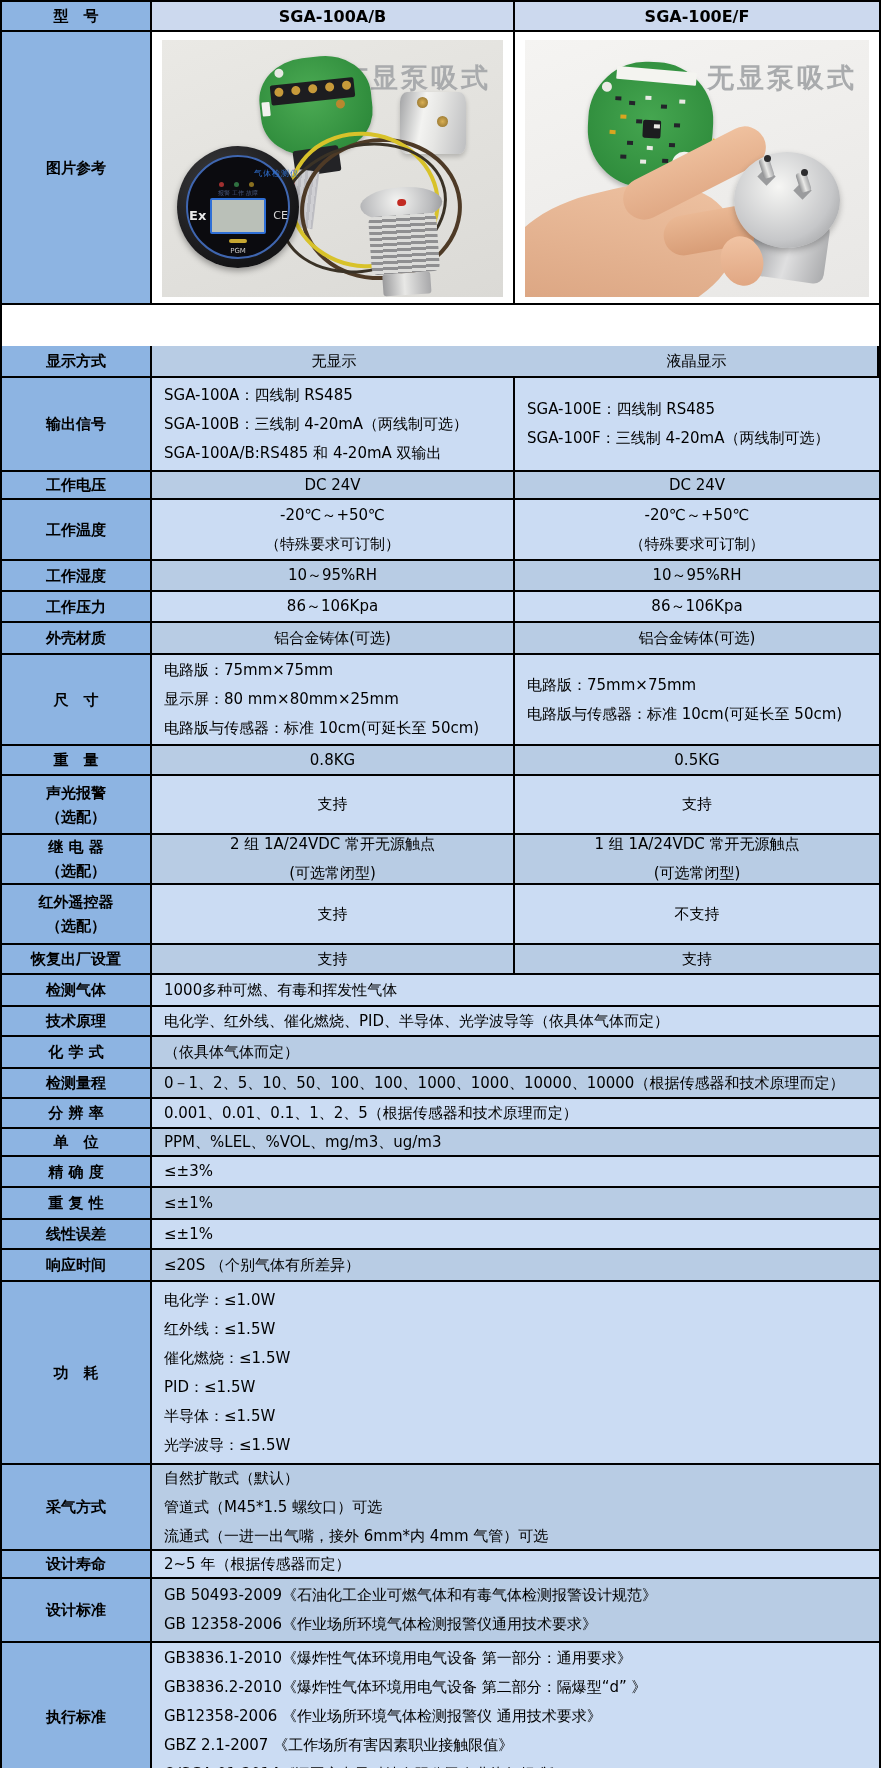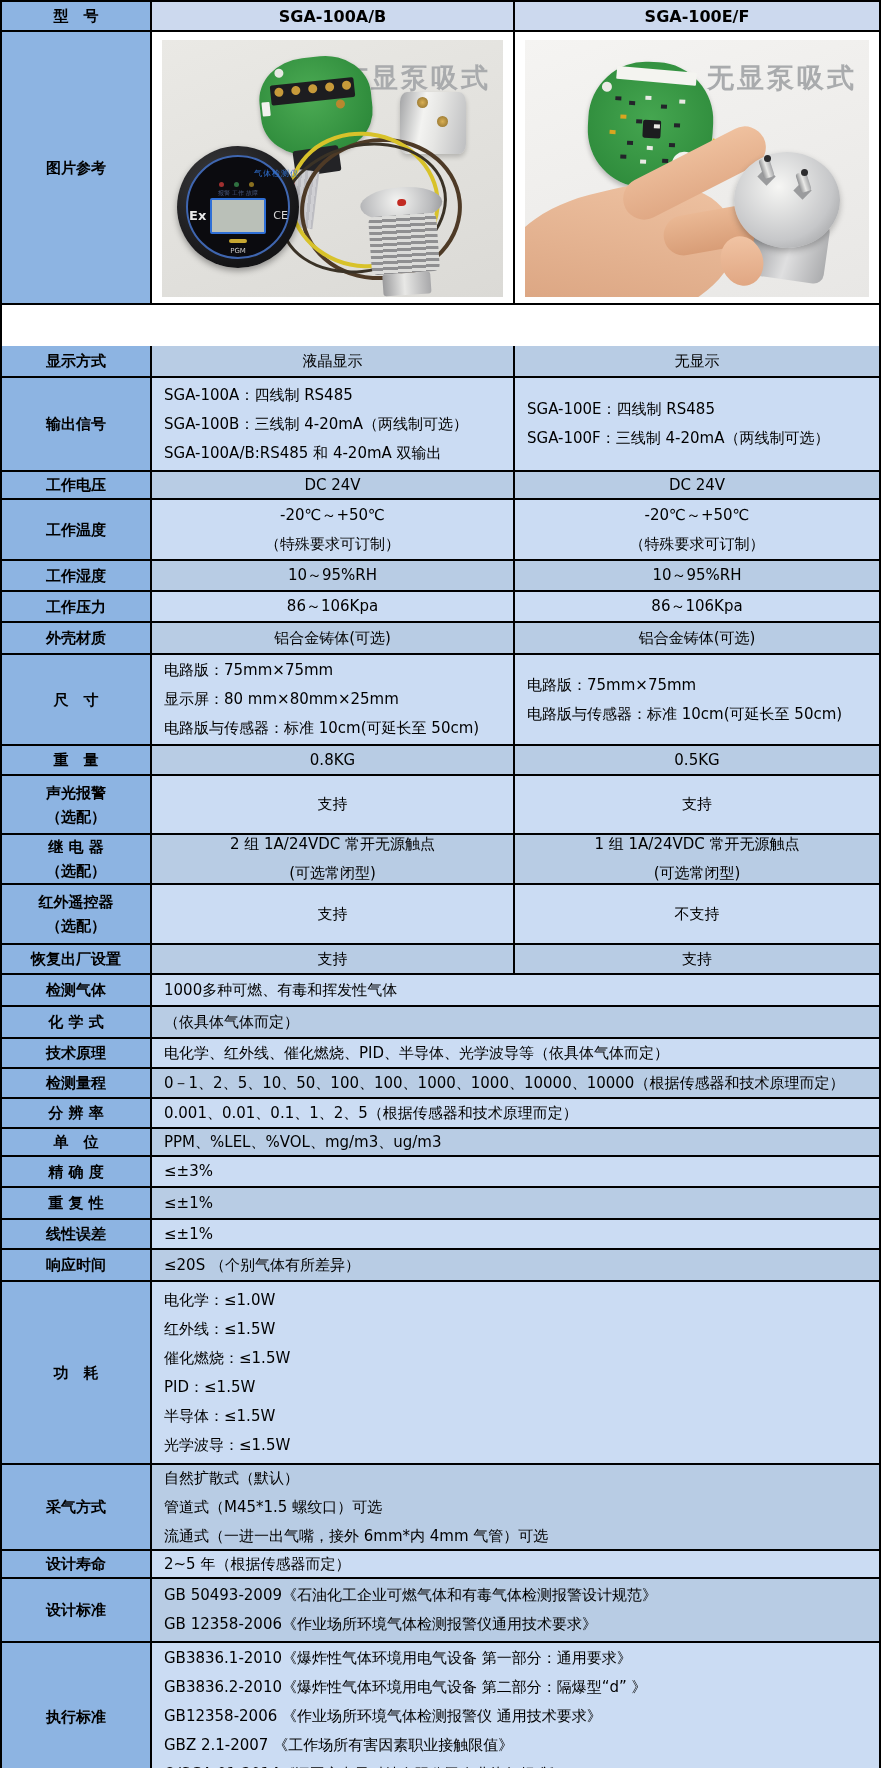--- a/index.html
+++ b/index.html
@@ -163,25 +163,25 @@
                       background:linear-gradient(15deg,#dfa480,#f2c6a6);transform:rotate(-18deg);"></div>
         </div>
       </div>
     </div>
 
     <div id="rows">
         <div class="row dark" style="height: 32px; margin-top: 41px;">
           <div class="label-cell">
             <div class="lab-line">显示方式</div>
           </div>
+          <div class="val center">
+            <div class="line">无显示</div>
+          </div>
           <div class="val first center">
             <div class="line">液晶显示</div>
-          </div>
-          <div class="val center">
-            <div class="line">无显示</div>
           </div>
         </div>
         <div class="row light" style="height: 94px;">
           <div class="label-cell">
             <div class="lab-line">输出信号</div>
           </div>
           <div class="val first left">
             <div class="line">SGA-100A：四线制 RS485</div>
             <div class="line">SGA-100B：三线制 4-20mA（两线制可选）</div>
             <div class="line">SGA-100A/B:RS485 和 4-20mA 双输出</div>
@@ -323,34 +323,34 @@
           </div>
         </div>
         <div class="row light" style="height: 32px;">
           <div class="label-cell">
             <div class="lab-line">检测气体</div>
           </div>
           <div class="val left">
             <div class="line">1000多种可燃、有毒和挥发性气体</div>
           </div>
         </div>
+        <div class="row light" style="height: 30px;">
+          <div class="label-cell">
+            <div class="lab-line">技术原理</div>
+          </div>
+          <div class="val left">
+            <div class="line">电化学、红外线、催化燃烧、PID、半导体、光学波导等（依具体气体而定）</div>
+          </div>
+        </div>
         <div class="row dark" style="height: 32px;">
           <div class="label-cell">
             <div class="lab-line">化 学 式</div>
           </div>
           <div class="val left">
             <div class="line">（依具体气体而定）</div>
-          </div>
-        </div>
-        <div class="row light" style="height: 30px;">
-          <div class="label-cell">
-            <div class="lab-line">技术原理</div>
-          </div>
-          <div class="val left">
-            <div class="line">电化学、红外线、催化燃烧、PID、半导体、光学波导等（依具体气体而定）</div>
           </div>
         </div>
         <div class="row dark" style="height: 30px;">
           <div class="label-cell">
             <div class="lab-line">检测量程</div>
           </div>
           <div class="val left">
             <div class="line">0－1、2、5、10、50、100、100、1000、1000、10000、10000（根据传感器和技术原理而定）</div>
           </div>
         </div>

